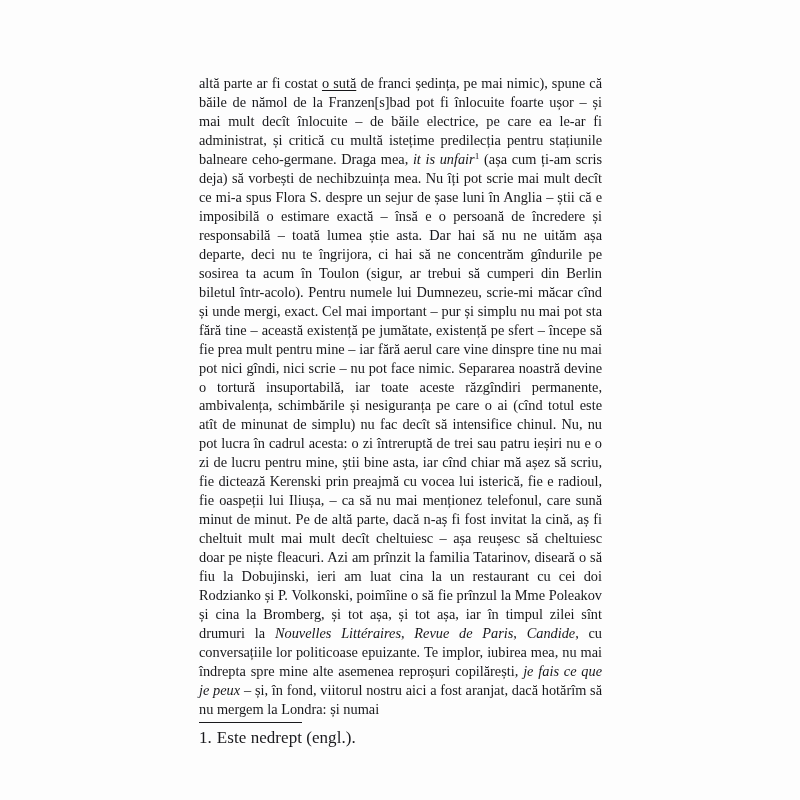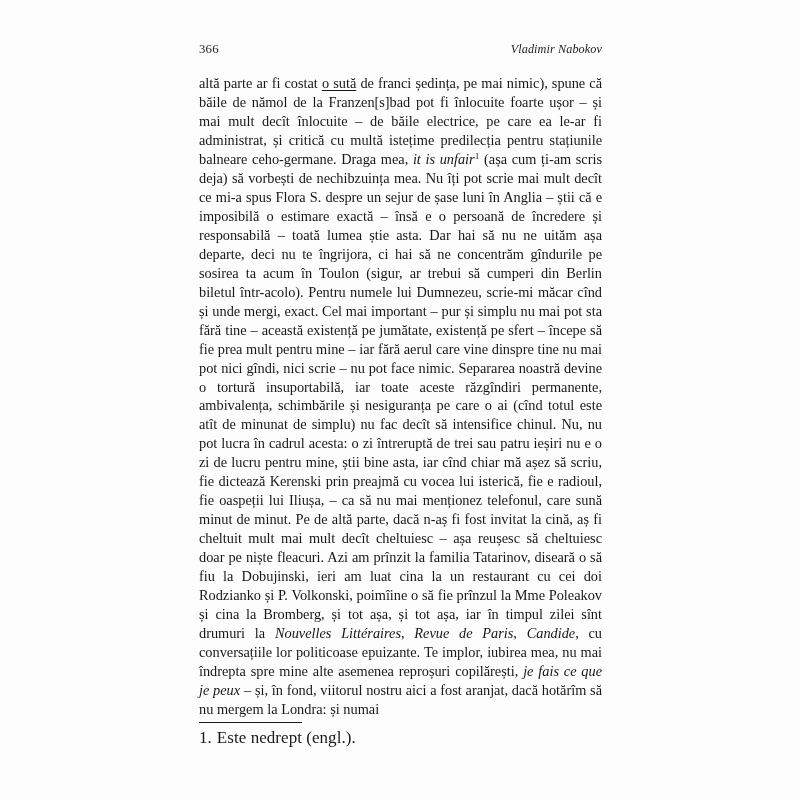--- a/index.html
+++ b/index.html
@@ -105,24 +105,20 @@
   }
   .footnote .fn-num {
     margin-right: 5px;
   }
 </style>
 </head>
 <body>
 
 <div class="page">
 
-  <div class="running-head">
-    <span class="folio">366</span>
-    <span class="book-title">Vladimir Nabokov</span>
-  </div>
 
   <div class="textblock">
     <p class="para"><span>altă parte ar fi costat </span><span class="underlined">o sută</span><span> de franci ședința, pe mai nimic), spune că băile de nămol de la Franzen[s]bad pot fi înlocuite foarte ușor – și mai mult decît înlocuite – de băile electrice, pe care ea le-ar fi administrat, și critică cu multă istețime predilecția pentru stațiunile balneare ceho-germane. Draga mea, </span><i>it is unfair</i><sup class="fn">1</sup><span> (așa cum ți-am scris deja) să vorbești de nechibzuința mea. Nu îți pot scrie mai mult decît ce mi-a spus Flora S. despre un sejur de șase luni în Anglia – știi că e imposibilă o estimare exactă – însă e o persoană de încredere și responsabilă – toată lumea știe asta. Dar hai să nu ne uităm așa departe, deci nu te îngrijora, ci hai să ne concentrăm gîndurile pe sosirea ta acum în Toulon (sigur, ar trebui să cumperi din Berlin biletul într-acolo). Pentru numele lui Dumnezeu, scrie-mi măcar cînd și unde mergi, exact. Cel mai important – pur și simplu nu mai pot sta fără tine – această existență pe jumătate, existență pe sfert – începe să fie prea mult pentru mine – iar fără aerul care vine dinspre tine nu mai pot nici gîndi, nici scrie – nu pot face nimic. Separarea noastră devine o tortură insuportabilă, iar toate aceste răzgîndiri permanente, ambivalența, schimbările și nesiguranța pe care o ai (cînd totul este atît de minunat de simplu) nu fac decît să intensifice chinul. Nu, nu pot lucra în cadrul acesta: o zi întreruptă de trei sau patru ieșiri nu e o zi de lucru pentru mine, știi bine asta, iar cînd chiar mă așez să scriu, fie dictează Kerenski prin preajmă cu vocea lui isterică, fie e radioul, fie oaspeții lui Iliușa, – ca să nu mai menționez telefonul, care sună minut de minut. Pe de altă parte, dacă n-aș fi fost invitat la cină, aș fi cheltuit mult mai mult decît cheltuiesc – așa reușesc să cheltuiesc doar pe niște fleacuri. Azi am prînzit la familia Tatarinov, diseară o să fiu la Dobujinski, ieri am luat cina la un restaurant cu cei doi Rodzianko și P. Volkonski, poimîine o să fie prînzul la Mme Poleakov și cina la Bromberg, și tot așa, și tot așa, iar în timpul zilei sînt drumuri la </span><i>Nouvelles Littéraires</i><span>, </span><i>Revue de Paris</i><span>, </span><i>Candide</i><span>, cu conversațiile lor politicoase epuizante. Te implor, iubirea mea, nu mai îndrepta spre mine alte asemenea reproșuri copilărești, </span><i>je fais ce que je peux</i><span> – și, în fond, viitorul nostru aici a fost aranjat, dacă hotărîm să nu mergem la Londra: și numai</span></p>
   </div>
 
   <div class="footnote-zone">
     <div class="footnote-rule"></div>
     <p class="footnote"><span class="fn-num">1.</span><span>Este nedrept (engl.).</span></p>
   </div>
 

